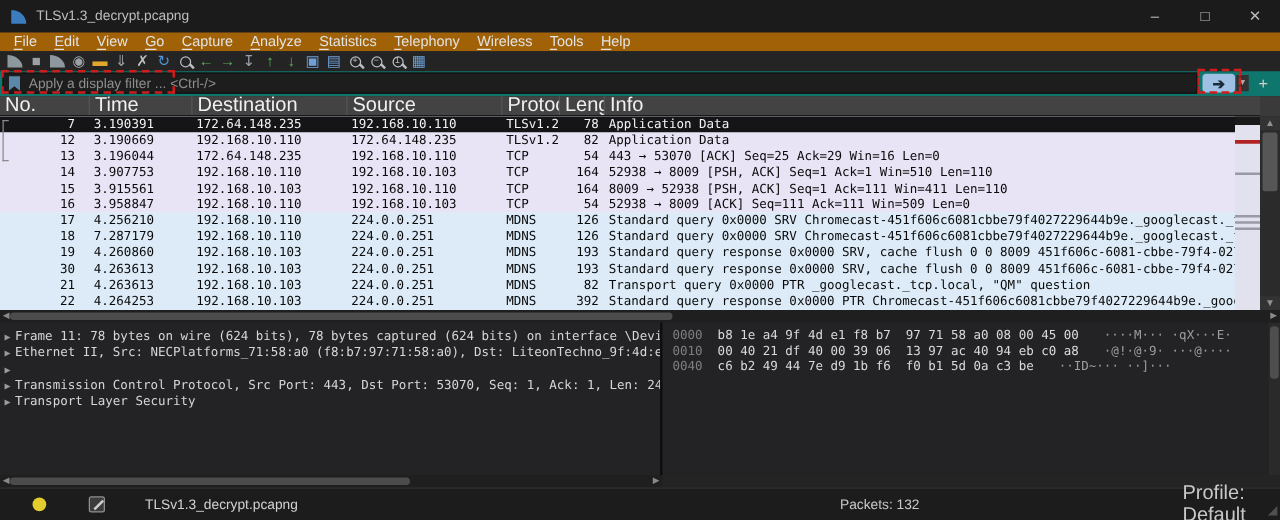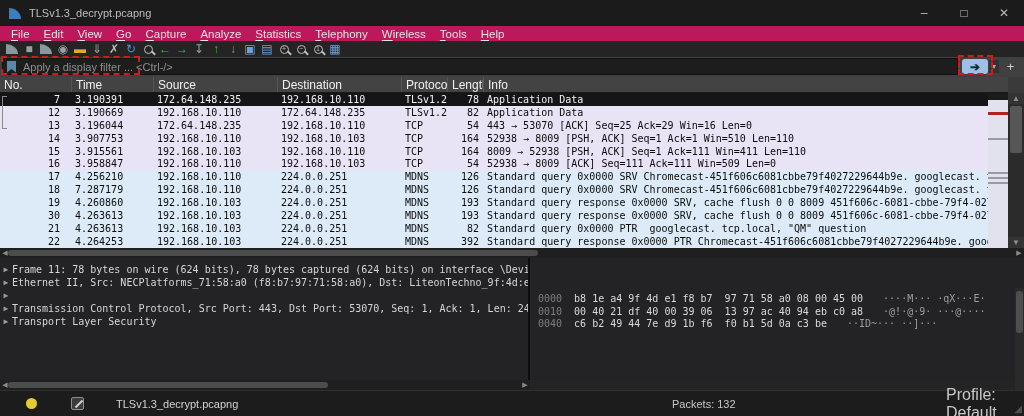--- a/index.html
+++ b/index.html
@@ -8,52 +8,52 @@
   .window { position:relative; width:1024px; height:416px; background:#242424; overflow:hidden; }
 
   
   .titlebar { position:absolute; top:0; left:0; right:0; height:26px; background:#1b1b1b; display:flex; align-items:center; }
   .title-fin { width:12px; height:11px; margin-left:9px; background:var(--fin_blue); border-top-right-radius:100%; }
   .title-text { color:#bdbdbd; font-size:11px; margin-left:8px; }
   .win-controls { margin-left:auto; display:flex; height:100%; }
   .win-btn { width:40px; height:100%; display:flex; align-items:center; justify-content:center; color:#bdbdbd; font-size:12px; }
 
   
-  .menubar { position:absolute; top:26px; left:0; right:0; height:15px; background:#be185d; display:flex; align-items:center; padding-left:4px; }
+  .menubar { position:absolute; top:26px; left:0; right:0; height:15px; background:#a16207; display:flex; align-items:center; padding-left:4px; }
   .menu-item { color:#e3e3e3; font-size:11.5px; padding:0 7px; }
   .menu-item .u { text-decoration:underline; text-underline-offset:2px; }
 
   
   .toolbar { position:absolute; top:41px; left:0; right:0; height:16px; background:#242424; display:flex; align-items:center; padding-left:4px; }
   .tbtn { width:16px; height:15px; margin-right:1px; display:flex; align-items:center; justify-content:center; }
   .tbtn .glyph { font-size:12px; line-height:12px; }
   .fin-icon { display:inline-block; width:12px; height:10px; border-top-right-radius:100%; }
   .mag-icon { position:relative; display:inline-block; width:9px; height:9px; border:1.5px solid #b9bec2; border-radius:50%;
               font-size:7px; line-height:6px; text-align:center; color:#b9bec2; }
   .mag-icon::after { content:""; position:absolute; width:5px; height:1.5px; background:#b9bec2; right:-4px; bottom:-1px; transform:rotate(45deg); }
 
   
-  .filterbar { position:absolute; top:57px; left:0; right:0; height:20px; background:#404040; }
+  .filterbar { position:absolute; top:57px; left:0; right:0; height:20px; background:#0f766e; }
   .filter-input { position:absolute; left:2px; right:66px; top:1px; bottom:2px; background:#1d1d1d; border:1px solid #121212; display:flex; align-items:center; }
   .bookmark { width:9px; height:12px; margin-left:4px; background:#5b87a8; clip-path:polygon(0 0,100% 0,100% 100%,50% 70%,0 100%); }
   .filter-placeholder { color:#8f8f8f; font-size:11px; margin-left:7px; white-space:nowrap; }
   .apply-btn { position:absolute; right:36px; top:2px; width:26px; height:15px; background:var(--accent_blue); border-radius:3px;
                display:flex; align-items:center; justify-content:center; color:#1a2a3a; font-size:12px; font-weight:bold; line-height:10px; }
   .filter-caret { position:absolute; right:25px; top:3px; width:10px; height:13px; background:#333; color:#aaa; font-size:7px; display:flex; align-items:center; justify-content:center; }
   .filter-plus { position:absolute; right:6px; top:1px; width:15px; height:16px; color:#cfcfcf; font-size:13px; display:flex; align-items:center; justify-content:center; }
 
   
   .annot { position:absolute; border:2px dashed var(--annotation_red); background:transparent; pointer-events:none; z-index:50; }
   .annot-filter { left:1px; top:56px; width:139px; height:19px; }
   .annot-apply { left:958px; top:55px; width:35px; height:20px; }
 
   
   .pl-header { position:absolute; top:77px; left:0; width:1008px; height:16px; background:#434343; display:grid;
                grid-template-columns:72px 82px 124px 124px 46px 36px 1fr; align-items:center; border-bottom:1px solid #181818; }
-  .hcell { color:#f0f0f0; font-size:12px; padding-left:4px; height:100%; display:flex; align-items:center; border-right:1px solid #555; overflow:hidden; white-space:nowrap; }
+  .hcell { color:#f0f0f0; font-size:16px; padding-left:4px; height:100%; display:flex; align-items:center; border-right:1px solid #555; overflow:hidden; white-space:nowrap; }
   .hcell:last-child { border-right:none; }
   .hdr-corner { position:absolute; top:77px; left:1008px; width:16px; height:16px; background:#3a3a3a; }
 
   .pl-rows { position:absolute; top:93px; left:0; width:988px; height:155px; background:#efeffa; overflow:hidden; }
   .prow { display:grid; grid-template-columns:72px 82px 124px 124px 46px 36px 1fr; height:12.92px; align-items:center;
           font-family:"DejaVu Sans Mono", monospace; font-size:10px; color:#0a0a0a; white-space:nowrap; }
   .prow span { overflow:hidden; white-space:nowrap; }
   .row-tls, .row-tcp { background:var(--row_tls); }
   .row-mdns { background:var(--row_mdns); }
   .prow.selected { background:var(--row_selected_bg); color:var(--row_selected_text); }
@@ -72,21 +72,21 @@
 
   .hscroll-list { position:absolute; top:248px; left:0; width:1024px; height:10px; background:#1f1f1f; }
   .hs-arrow { position:absolute; top:0; width:10px; height:10px; color:#8a8a8a; font-size:7px; text-align:center; line-height:10px; }
   .hs-thumb { position:absolute; top:2px; height:6px; background:#4c4c4c; border-radius:3px; }
 
   
   .bottom { position:absolute; top:258px; left:0; width:1024px; height:122px; display:flex; background:#232326; }
   .detail-pane { width:530px; height:122px; border-right:2px solid #0e0e0e; padding-top:5px; overflow:hidden; }
   .dline { display:flex; align-items:center; height:13px; font-family:"DejaVu Sans Mono", monospace; font-size:10px; color:#d6d6d6; white-space:nowrap; overflow:hidden; }
   .dline .exp { width:12px; text-align:center; color:#9a9a9a; font-size:8px; flex:0 0 12px; }
-  .bytes-pane { flex:1; height:122px; padding:5px 0 0 8px; position:relative; overflow:hidden;margin-top:30px; }
+  .bytes-pane { flex:1; height:122px; padding:5px 0 0 8px; position:relative; overflow:hidden; }
   .hrow { height:12.6px; font-family:"DejaVu Sans Mono", monospace; font-size:10px; white-space:pre; }
   .hrow .off { color:#7e7e7e; }
   .hrow .hx { color:#dadada; margin-left:12px; }
   .hrow .asc { color:#9d9d9d; margin-left:20px; }
   .bytes-vscroll { position:absolute; right:0; top:0; width:9px; height:122px; background:#2a2a2a; }
   .bytes-vthumb { position:absolute; right:1px; top:3px; width:7px; height:42px; background:#4e4e4e; border-radius:3px; }
 
   .hscroll-detail { position:absolute; top:380px; left:0; width:530px; height:10px; background:#1f1f1f; }
 
   
@@ -200,22 +200,22 @@
     <span class="filter-caret">▼</span>
     <span class="filter-plus">+</span>
   </div>
 
   <div class="annot annot-filter"></div>
   <div class="annot annot-apply"></div>
 
   <div class="pl-header">
       <span class="hcell">No.</span>
       <span class="hcell">Time</span>
+      <span class="hcell">Destination</span>
       <span class="hcell">Source</span>
-      <span class="hcell">Destination</span>
       <span class="hcell">Protocol</span>
       <span class="hcell">Length</span>
       <span class="hcell">Info</span>
     </div>
   <div class="hdr-corner"></div>
 
   <div class="pl-rows">
     <div class="conv-bracket"></div>
   <div class="prow row-tls selected">
         <span class="c-no">7</span>
@@ -307,21 +307,21 @@
         <span class="c-len">193</span>
         <span class="c-info">Standard query response 0x0000 SRV, cache flush 0 0 8009 451f606c-6081-cbbe-79f4-02722</span>
       </div>
       <div class="prow row-mdns">
         <span class="c-no">21</span>
         <span class="c-time">4.263613</span>
         <span class="c-src">192.168.10.103</span>
         <span class="c-dst">224.0.0.251</span>
         <span class="c-proto">MDNS</span>
         <span class="c-len">82</span>
-        <span class="c-info">Standard query 0x0000 PTR _googlecast._tcp.local, "QM" question</span>
+        <span class="c-info">Transport query 0x0000 PTR _googlecast._tcp.local, "QM" question</span>
       </div>
       <div class="prow row-mdns">
         <span class="c-no">22</span>
         <span class="c-time">4.264253</span>
         <span class="c-src">192.168.10.103</span>
         <span class="c-dst">224.0.0.251</span>
         <span class="c-proto">MDNS</span>
         <span class="c-len">392</span>
         <span class="c-info">Standard query response 0x0000 PTR Chromecast-451f606c6081cbbe79f4027229644b9e._google</span>
       </div>

